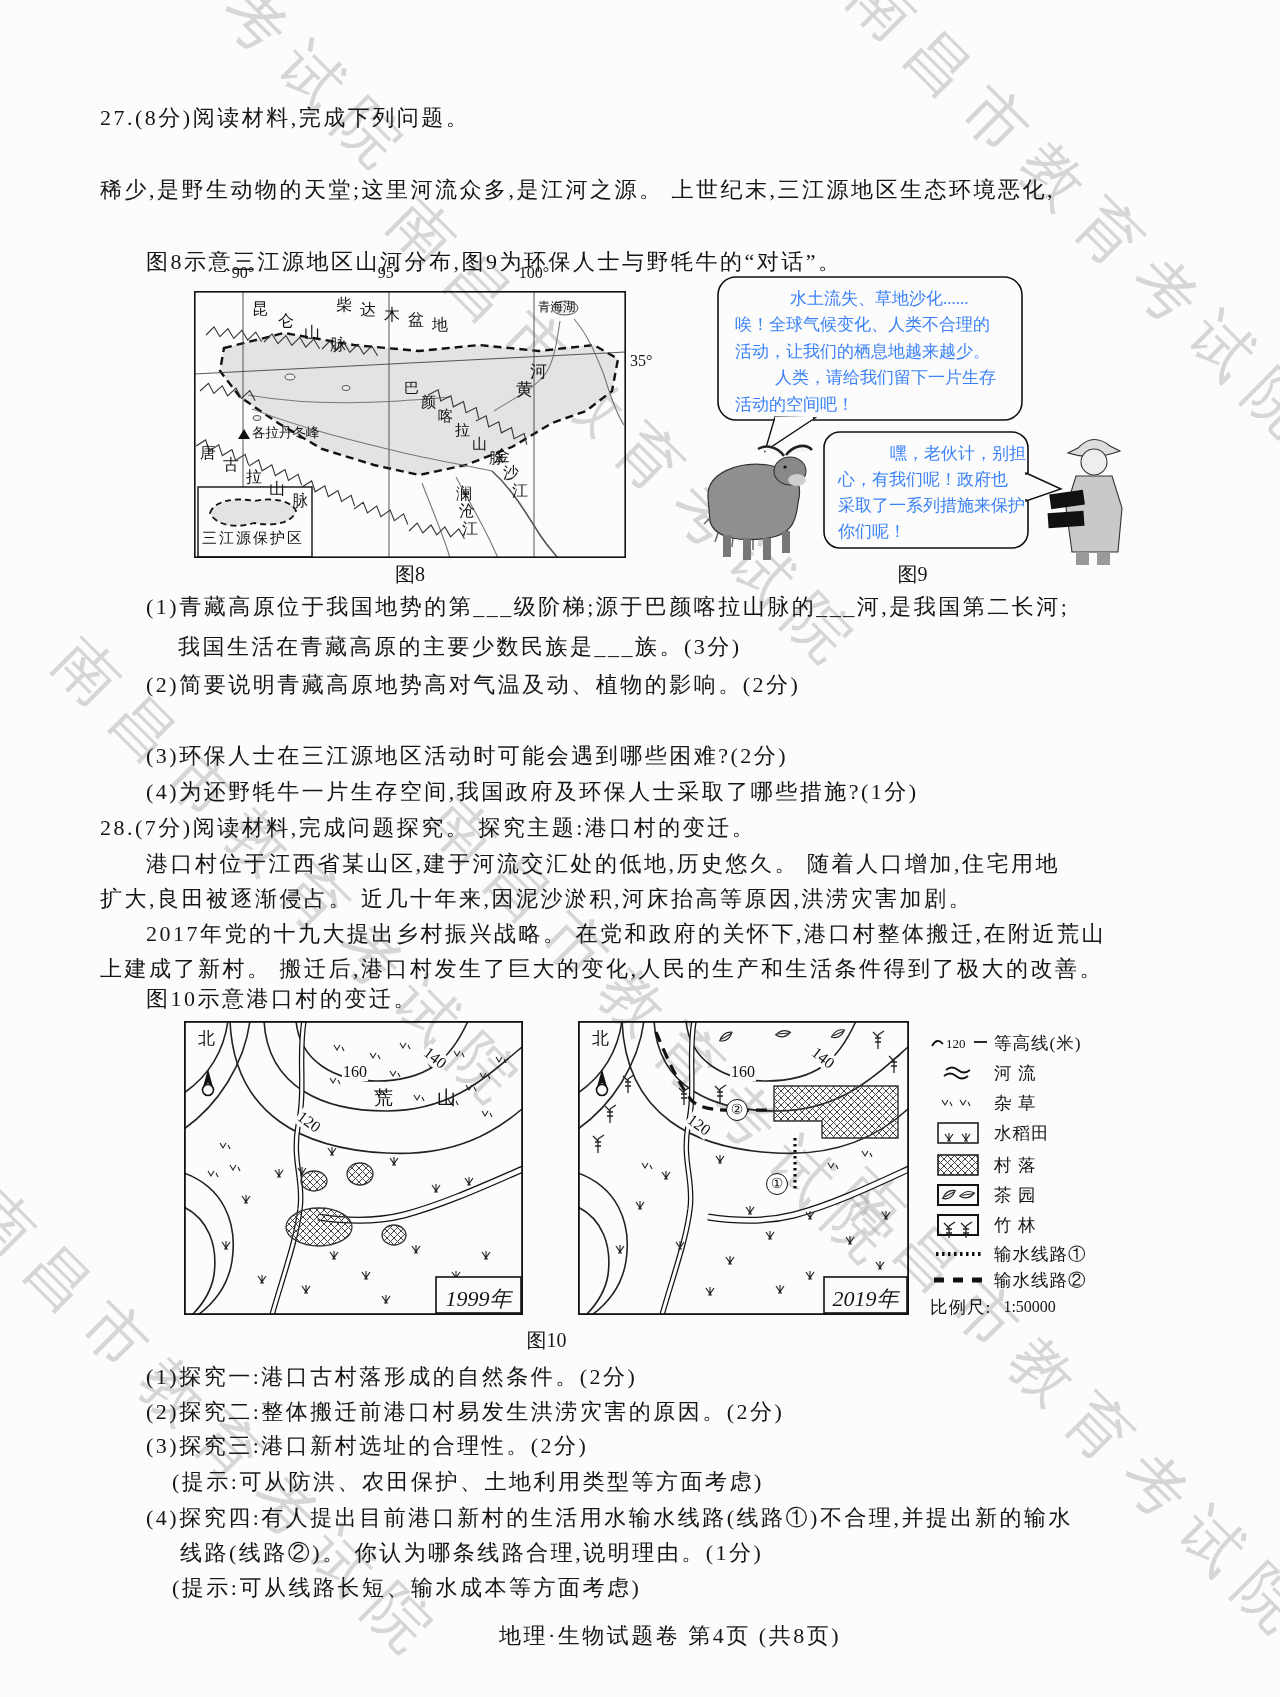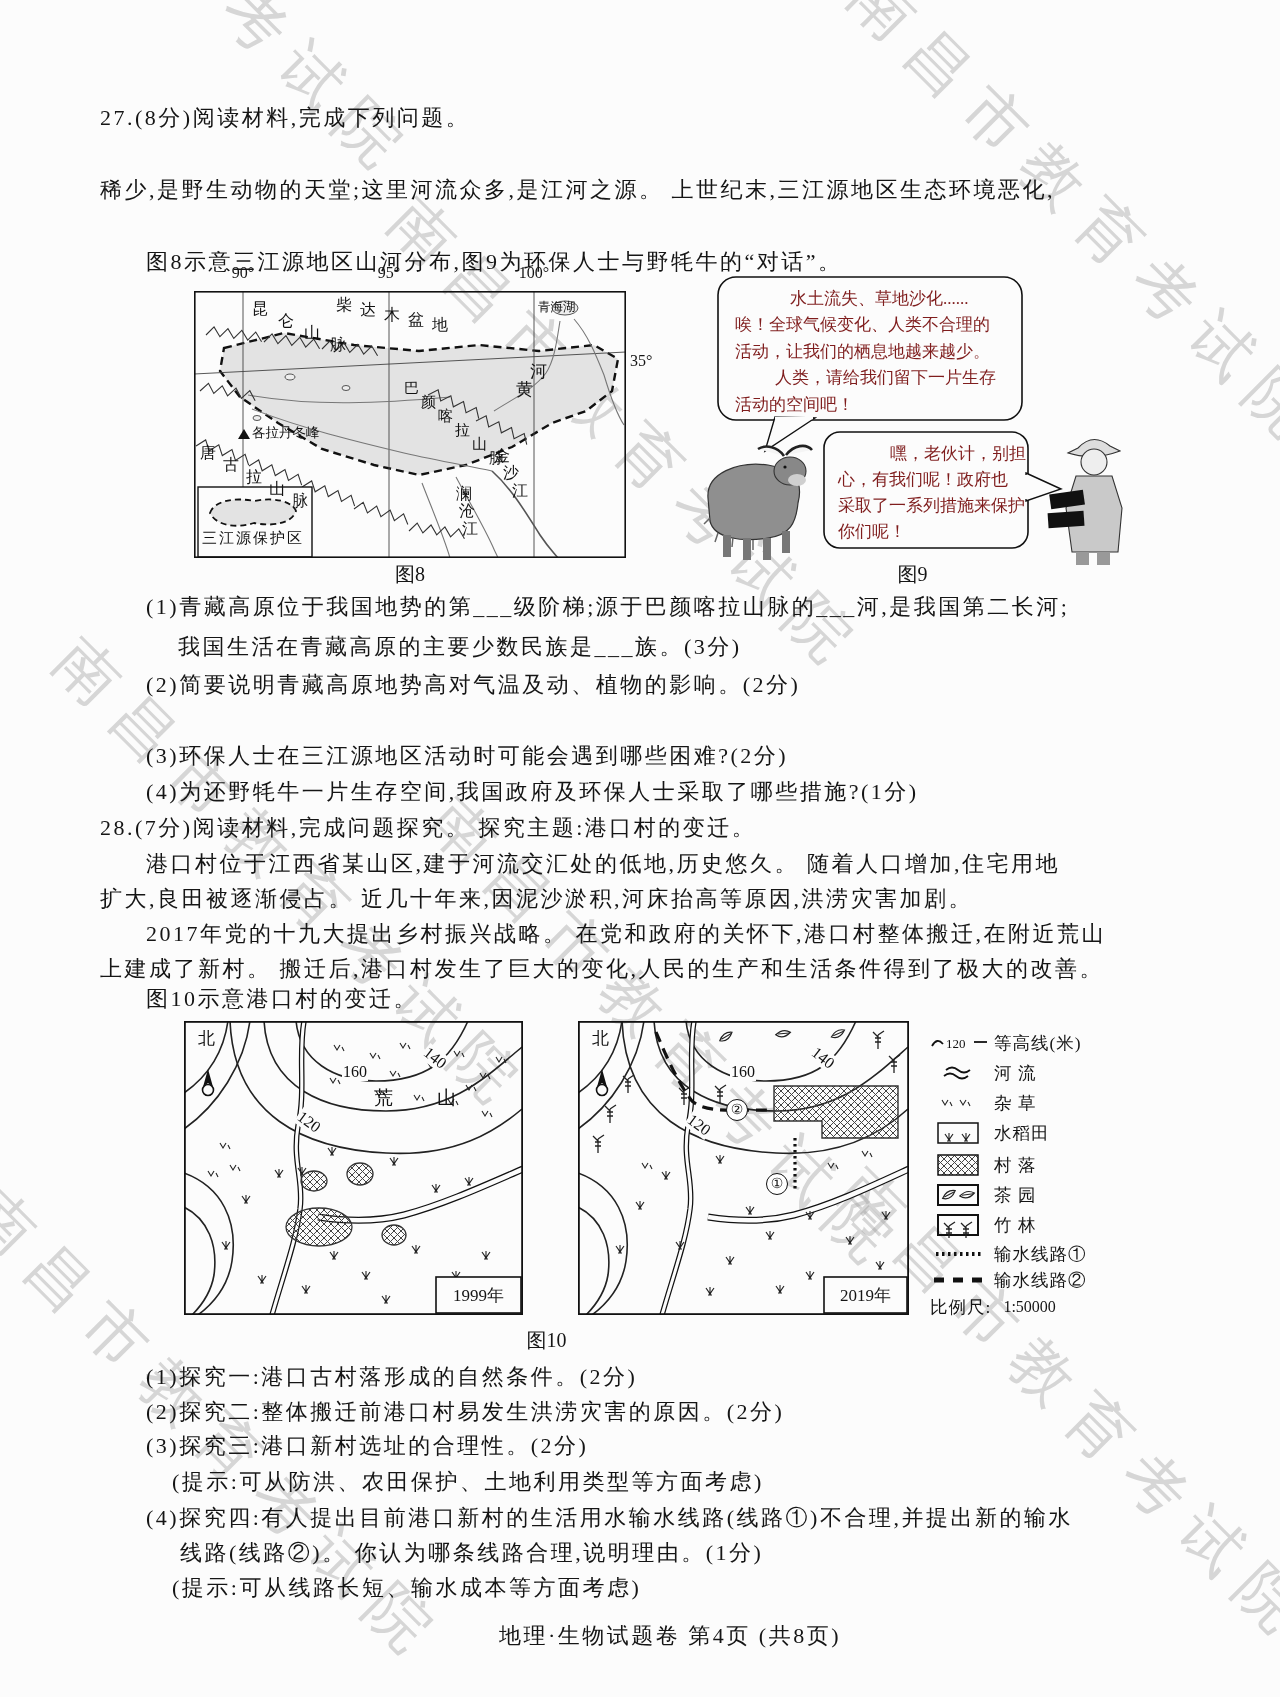--- a/index.html
+++ b/index.html
@@ -20,28 +20,28 @@
   .slope span:nth-child(2){transform:translateY(var(--t));display:inline-block}
   .slope span:nth-child(3){transform:translateY(calc(2*var(--t)));display:inline-block}
   .slope span:nth-child(4){transform:translateY(calc(3*var(--t)));display:inline-block}
   .slope span:nth-child(5){transform:translateY(calc(4*var(--t)));display:inline-block}
   .slope span:nth-child(6){transform:translateY(calc(5*var(--t)));display:inline-block}
   .vcol{display:inline-flex;flex-direction:column}
   .vcol span{line-height:1.08}
   .vcol.rev{flex-direction:column-reverse}
   .vcol span:nth-child(2){transform:translateX(var(--s,0px))}
   .vcol span:nth-child(3){transform:translateX(calc(2*var(--s,0px)))}
-  .bt{position:absolute;font-size:17px;line-height:22px;white-space:nowrap;color:#7f1d1d;z-index:3;text-align:right;}
+  .bt{position:absolute;font-size:17px;line-height:22px;white-space:nowrap;color:#3b82f6;z-index:3;text-align:right;}
   .deg{position:absolute;font-size:16px;z-index:2;}
   .cmark{position:absolute;width:20px;height:20px;border:1.6px solid #111;border-radius:50%;
          background:#fff;font-size:14px;line-height:20px;text-align:center;z-index:4;}
   .legrow{position:absolute;display:flex;align-items:center;height:26px;z-index:2;}
   .legsym{width:64px;flex:0 0 64px;}
   .leglab{font-size:17.5px;white-space:nowrap;letter-spacing:1px;}
-  .yearbox{position:absolute;text-align:center;font-size:17px;z-index:4;}
+  .yearbox{position:absolute;text-align:center;font-size:22px;z-index:4;font-style:italic;}
   svg{display:block}
 </style>
 </head>
 <body>
 
 <svg width="0" height="0" style="position:absolute">
   <defs>
     <pattern id="xh" width="7" height="7" patternUnits="userSpaceOnUse">
       <path d="M0,7 L7,0 M0,0 L7,7" stroke="#444" stroke-width="1" fill="none"></path>
     </pattern>

